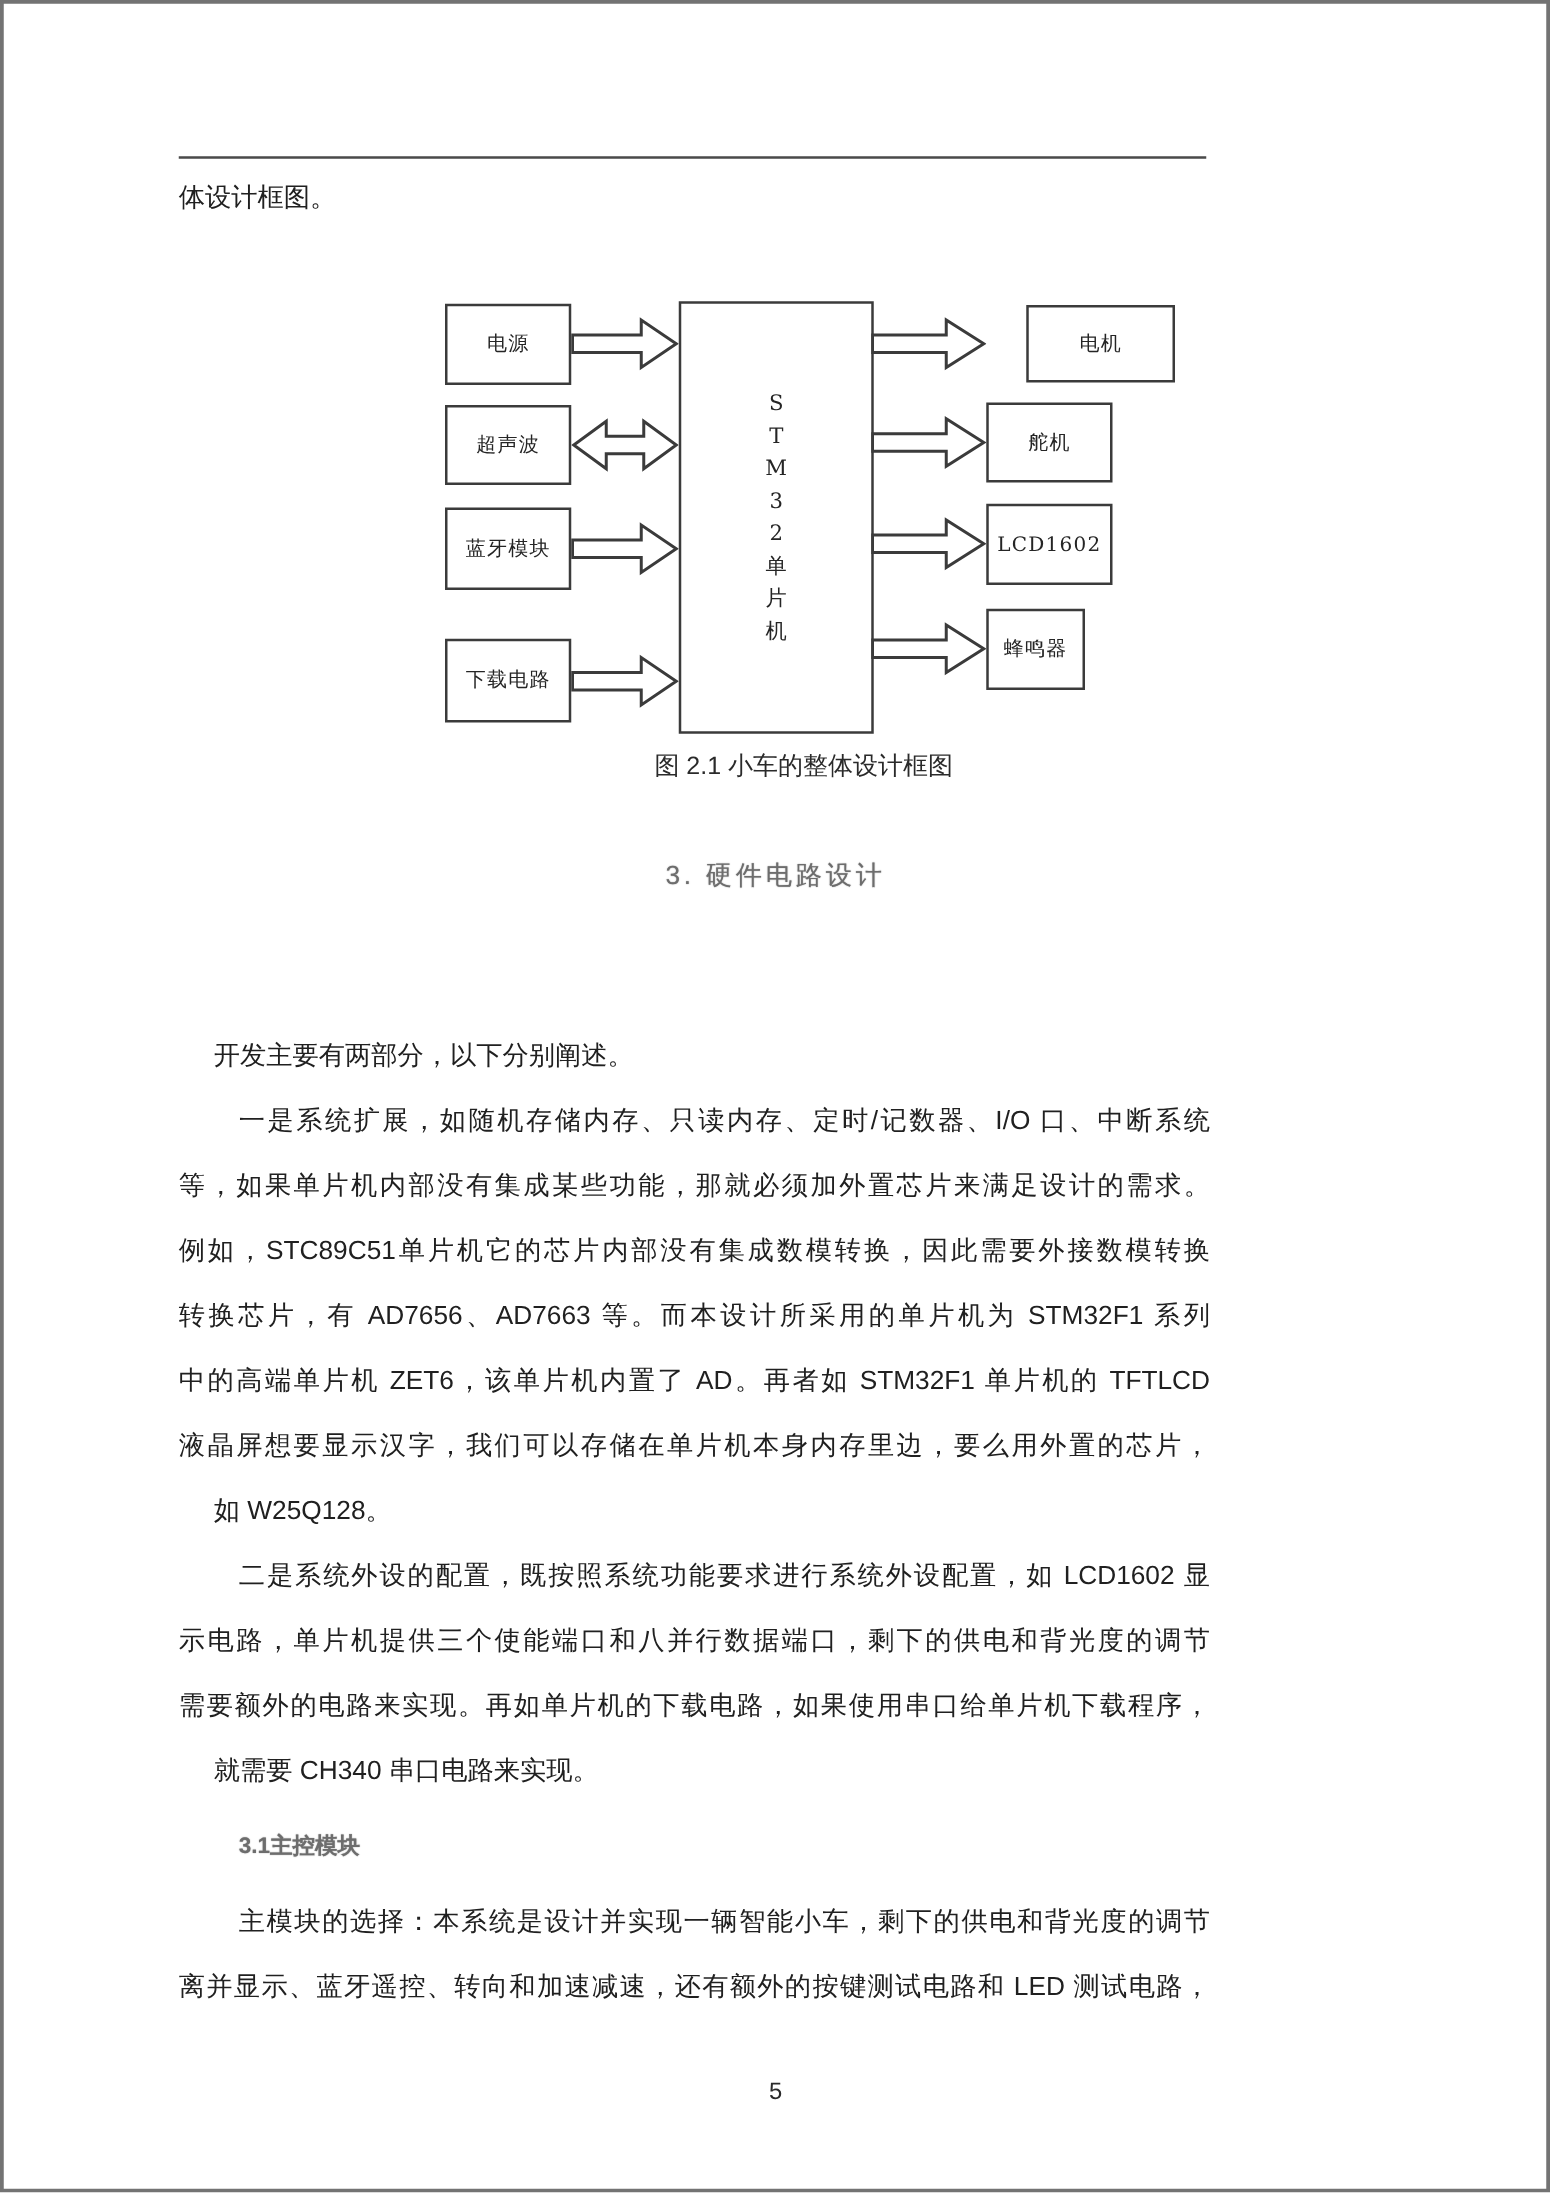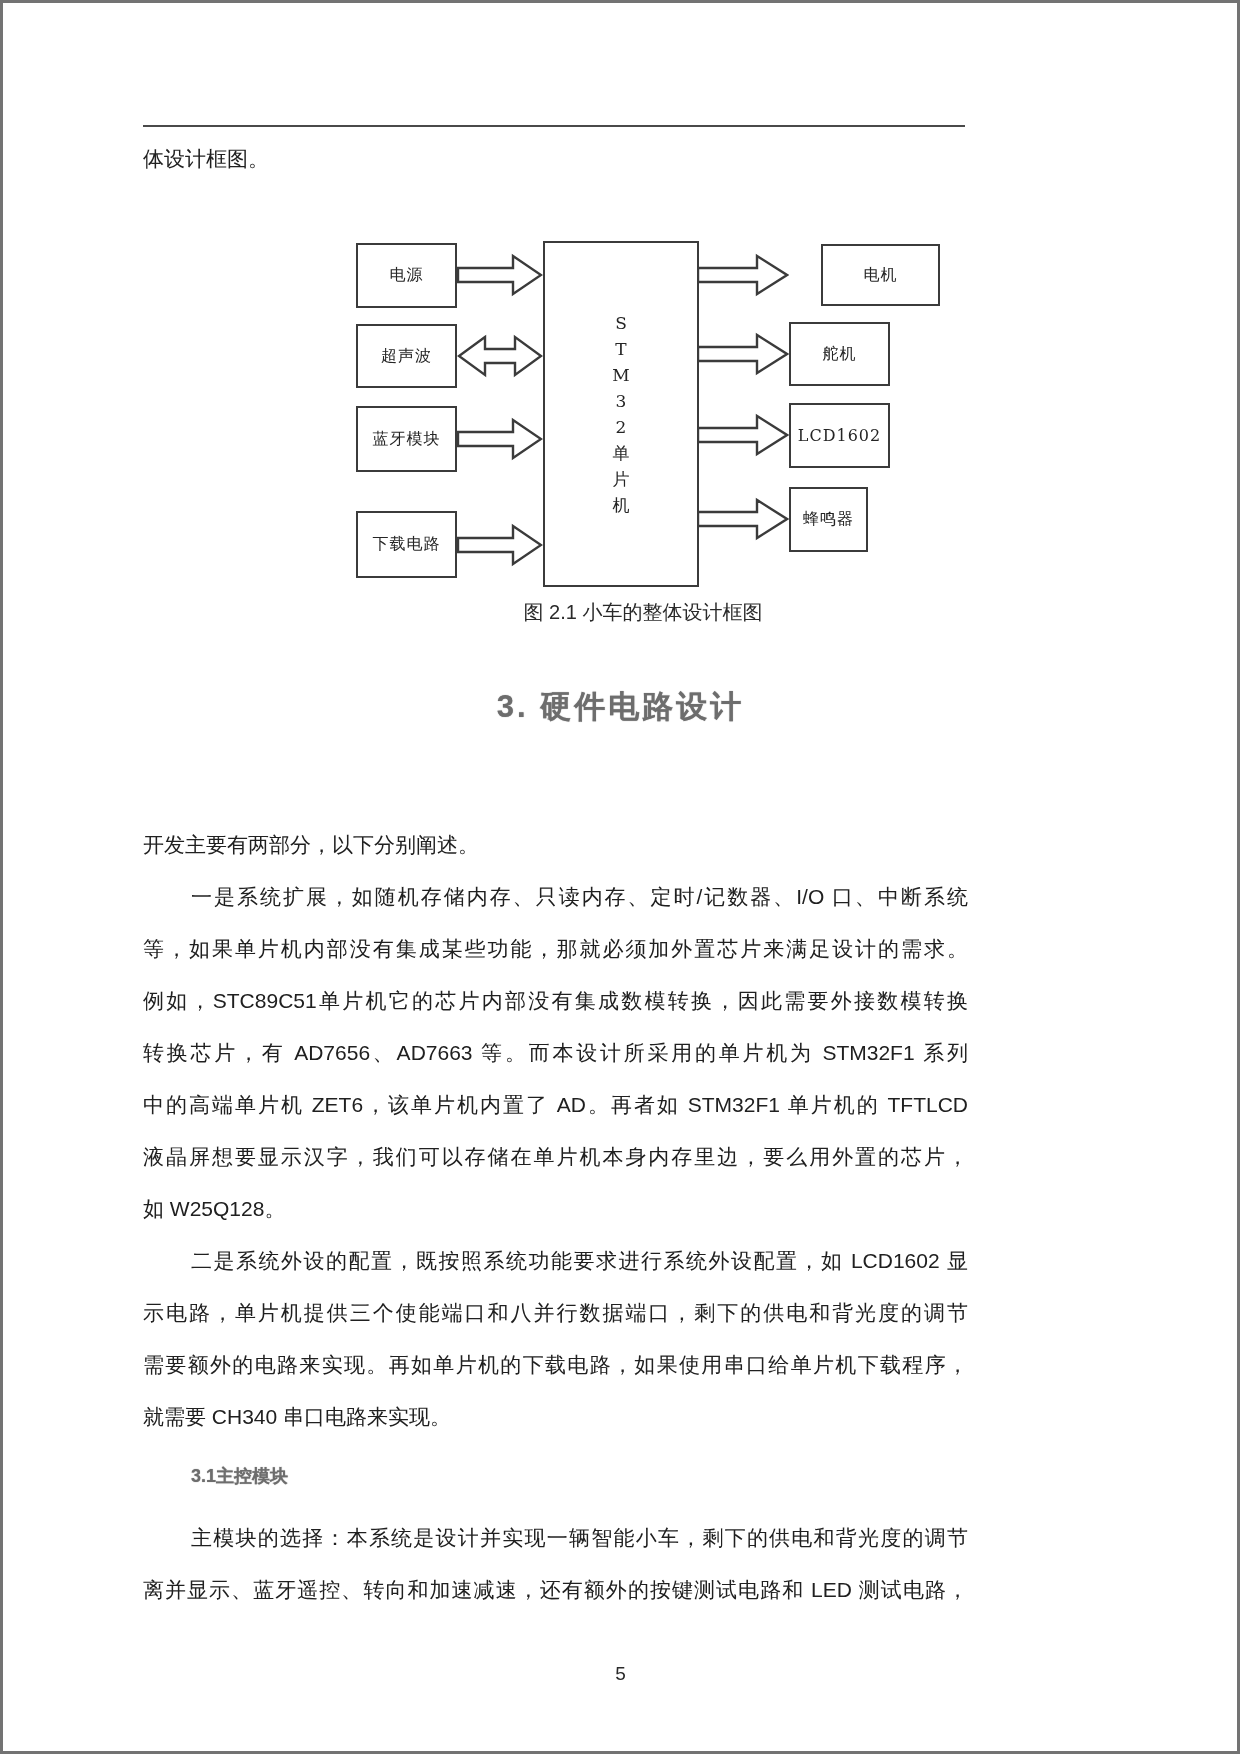--- a/index.html
+++ b/index.html
@@ -62,38 +62,38 @@
   .ra2{left:694px;top:410px;}
   .ra3{left:694px;top:494px;}
   .figure-caption{
     position:absolute;left:340px;top:596px;width:600px;
     text-align:center;font-size:20px;color:#2a2a2a;
   }
   
   .section-heading{
     position:absolute;left:140px;top:683px;width:955px;
     text-align:center;
-    font-size:31px;font-weight:bold;color:#6d6d6d;
+    font-size:21px;font-weight:normal;color:#6d6d6d;
     letter-spacing:3px;
     text-shadow:0 0 1px #8a8a8a;
   }
   .subsection-heading{
     position:absolute;left:188px;top:1461px;
     font-size:18px;font-weight:bold;color:#6d6d6d;
     text-shadow:0 0 1px #8a8a8a;
   }
   
   .ln{
     position:absolute;left:140px;width:825px;height:30px;
     font-size:21px;line-height:30px;color:#202020;
     text-align:justify;text-align-last:justify;
     white-space:nowrap;
   }
   .ln.ind{text-indent:48px;}
-  .ln.last{text-align-last:left;}
+  .ln.last{text-align-last:left;margin-left:28px;}
   .t0{top:775px;} .t1{top:827px;} .t2{top:879px;} .t3{top:931px;}
   .t4{top:983px;} .t5{top:1035px;} .t6{top:1087px;} .t7{top:1139px;}
   .t8{top:1191px;} .t9{top:1243px;} .t10{top:1295px;} .t11{top:1347px;}
   .t12{top:1399px;} .t13{top:1520px;} .t14{top:1572px;}
   .page-number{
     position:absolute;left:140px;top:1660px;width:955px;
     text-align:center;font-size:19px;color:#2a2a2a;
   }
 </style>
 </head>

